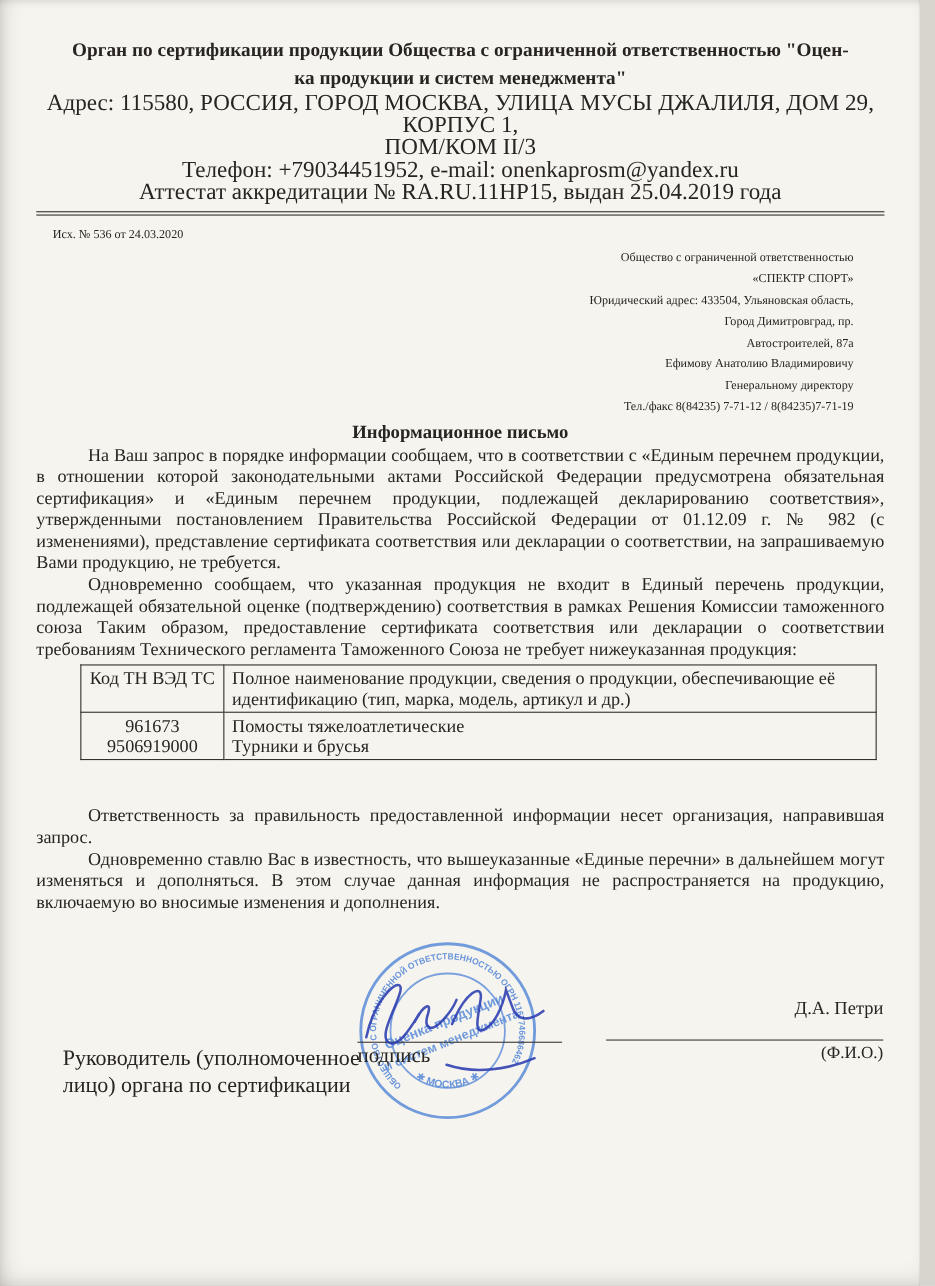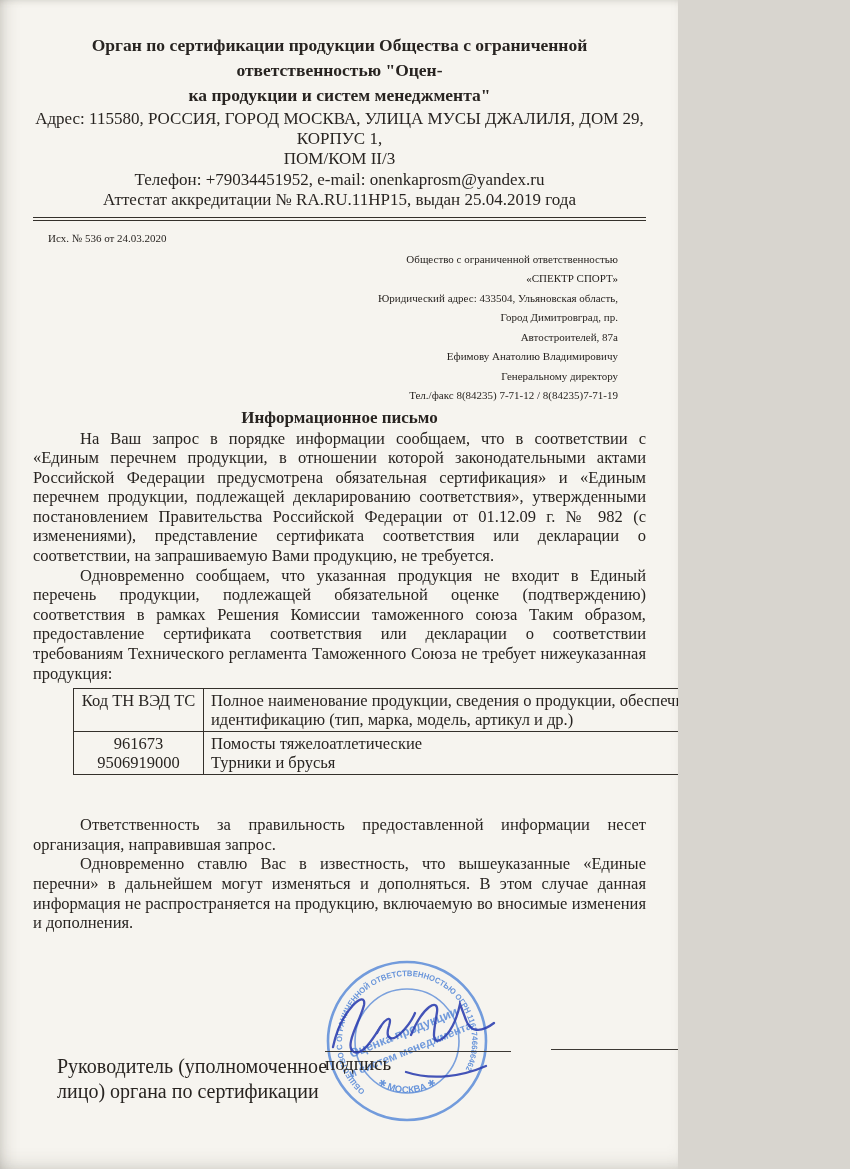--- a/index.html
+++ b/index.html
@@ -3,33 +3,33 @@
 <meta charset="utf-8">
 <style>
   html,body{margin:0;padding:0;}
   body{
     width:850px;height:1169px;
     background:#d8d5cf;
     font-family:"Liberation Serif","DejaVu Serif",serif;
   }
   .page{
     position:relative;
-    width:678px;height:1169px;
+    width:836px;height:1169px;
     box-sizing:border-box;
     background:#f6f4ef;
     color:#282421;
     padding:33px 32px 0 33px;
     overflow:hidden;
     box-shadow:inset 14px 0 20px -16px rgba(70,65,55,.35),
                inset 0 -14px 22px -16px rgba(70,65,55,.28),
                inset 0 6px 10px -8px rgba(70,65,55,.30);
   }
   .hdr{text-align:center;}
   .org-line{font-weight:bold;font-size:17.5px;line-height:25px;}
-  .hdr-line{font-size:17px;line-height:19.5px;padding-top:1px;}
+  .hdr-line{font-size:21px;line-height:19.5px;padding-top:1px;}
   .rule{margin-top:7px;height:2px;border-top:1.6px solid #34302b;border-bottom:1px solid #34302b;}
   .outgoing{margin-top:7px;padding-left:15px;font-size:11px;line-height:20px;}
   .recipient{margin:2px 28px 0 auto;width:430px;text-align:right;font-size:11px;line-height:19.5px;}
   .letter-title{text-align:center;font-weight:bold;font-size:17px;line-height:22px;margin-top:1px;}
   .para{font-size:16.5px;line-height:19.6px;text-align:justify;text-indent:47px;margin:0;}
   .tbl{margin:5px 0 0 40px;width:724px;border-collapse:collapse;table-layout:fixed;}
   .tbl td{border:1.5px solid #34302b;font-size:16.5px;line-height:19px;padding:2px 7px;vertical-align:top;}
   .tbl .c1{width:115px;text-align:center;}
   .gap{height:40px;}
   .sign-area{position:relative;height:330px;margin-top:14px;}

